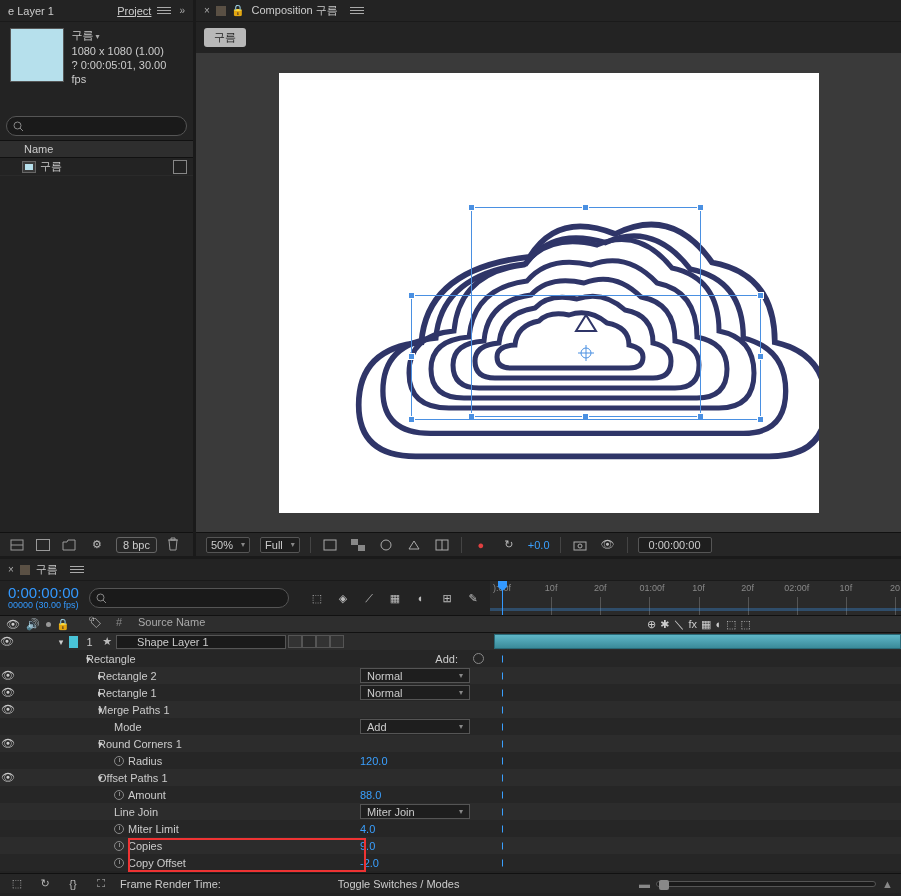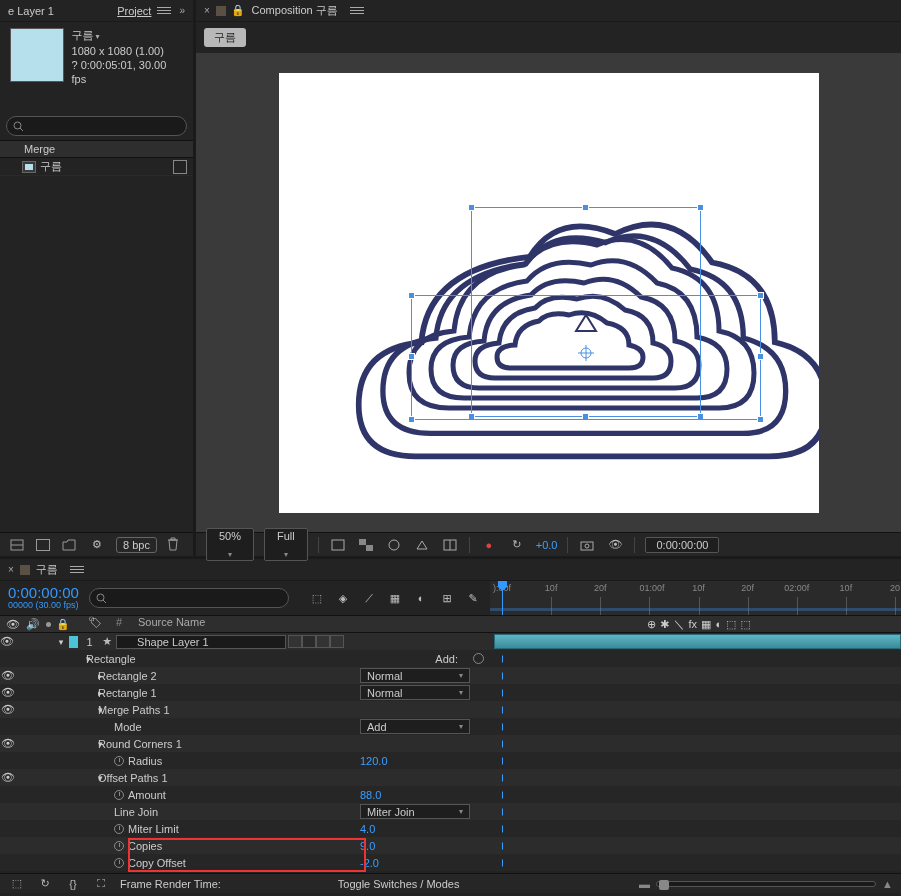--- a/index.html
+++ b/index.html
@@ -38,21 +38,21 @@
 .crumb { background: #b8b8b8; color: #222; padding: 2px 10px; border-radius: 3px; margin: 6px 8px; width: fit-content; }
 .canvas-wrap { flex: 1; display: flex; align-items: center; justify-content: center; background: #3a3a3a; overflow: hidden; }
 .canvas { width: 540px; height: 440px; background: #fff; position: relative; }
 .canvas svg { position: absolute; inset: 0; }
 .ring { fill: none; stroke: #2f3568; stroke-width: 5; }
 .selbox { position: absolute; border: 1px solid #4a90e2; }
 .selbox1 { left: 192px; top: 134px; width: 230px; height: 210px; }
 .selbox2 { left: 132px; top: 222px; width: 350px; height: 125px; }
 .handle { position: absolute; width: 7px; height: 7px; background: #4a90e2; border: 1px solid #fff; }
 .viewer-footer { height: 24px; display: flex; align-items: center; gap: 10px; padding: 0 10px; border-top: 1px solid #111; background: #262626; }
-.dd { border: 1px solid #555; padding: 1px 12px; border-radius: 2px; display: flex; align-items: center; gap: 8px; background: #1e1e1e; flex-direction: column; }
+.dd { border: 1px solid #555; padding: 1px 4px; border-radius: 2px; display: flex; align-items: center; gap: 8px; background: #1e1e1e; }
 .dd .caret { font-size: 8px; color: #888; }
 .icon-btn { width: 18px; height: 16px; display: inline-flex; align-items: center; justify-content: center; color: #bbb; }
 .timecode-box { border: 1px solid #555; padding: 1px 10px; border-radius: 2px; background: #1e1e1e; }
 .vsep { width: 1px; height: 16px; background: #444; }
 
 
 .timeline { height: 337px; background: #232323; border-top: 3px solid #1a1a1a; display: flex; flex-direction: column; }
 .tl-tabs { height: 22px; display: flex; align-items: center; padding: 0 8px; gap: 6px; border-bottom: 1px solid #1a1a1a; }
 .tl-tabs .sq { width: 10px; height: 10px; background: #5a5044; }
 .tl-head { height: 34px; display: flex; }
@@ -141,21 +141,21 @@
       </div>
     </div>
     <div style="height:20px;"></div>
     <div class="proj-search">
       <svg width="11" height="11">
           <circle cx="4.5" cy="4.5" r="3.5" stroke="#888" fill="none"></circle>
           <line x1="7" y1="7" x2="10" y2="10" stroke="#888"></line>
         </svg>
     </div>
     <div class="proj-cols">
-      <span>Merge</span>
+      <span>Name</span>
     </div>
     <div class="proj-row">
       <span style="width:12px;"></span>
       <span class="comp-icon"></span>
       <span>구름</span>
       <span class="flow-icon"></span>
     </div>
     <div class="proj-footer">
       <span class="icon-btn">
           <svg width="14" height="12">

